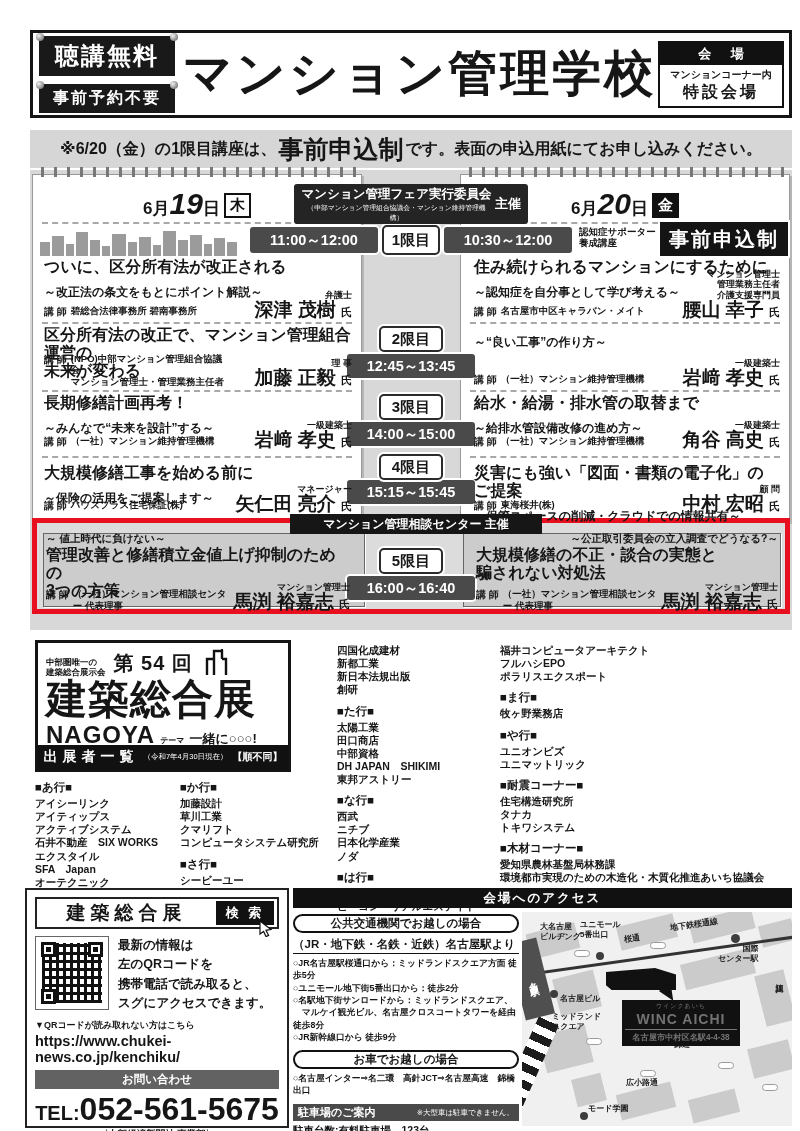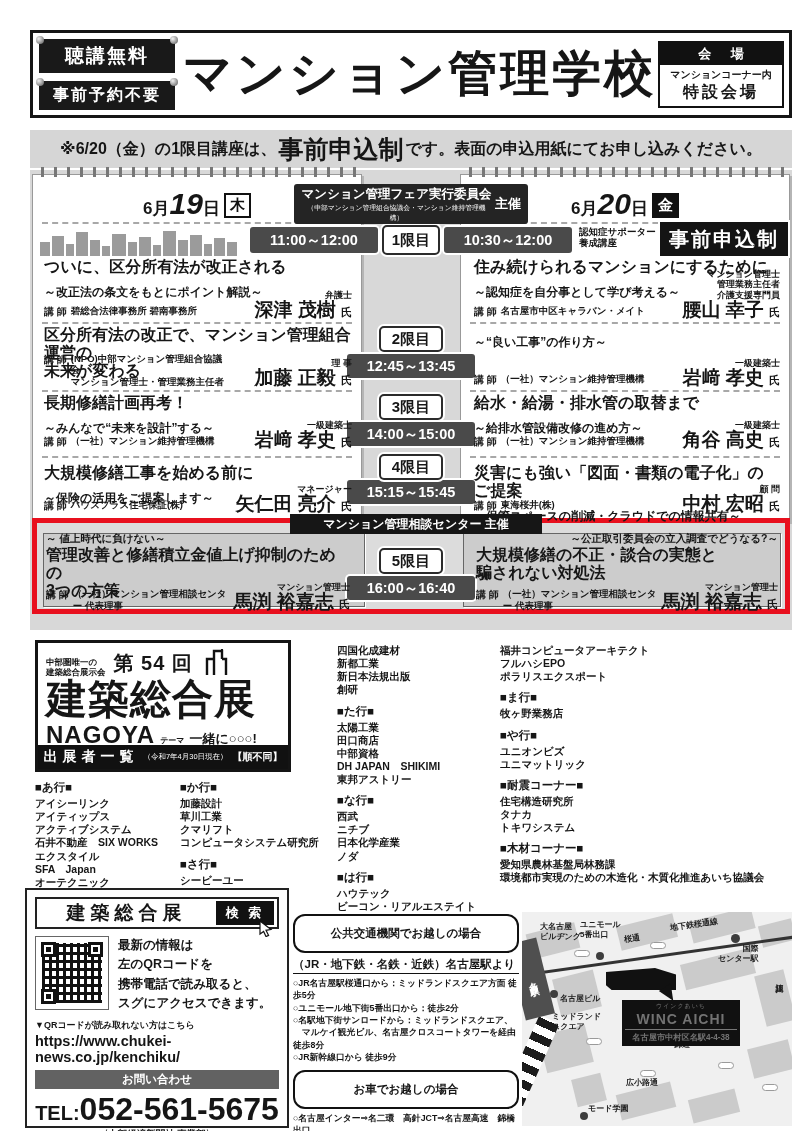--- a/index.html
+++ b/index.html
@@ -5,21 +5,21 @@
   *{box-sizing:border-box;margin:0;padding:0}
   html,body{margin:0;background:#fff}
   body{font-family:"Liberation Sans","DejaVu Sans",sans-serif;color:#161616}
   .page{position:relative;width:800px;height:1131px;background:#fff;overflow:hidden}
   .pre{white-space:pre-line}
 
   
   .hdr{position:absolute;left:30px;top:30px;width:762px;height:88px;border:3px solid #151515;background:#fff;display:flex;align-items:center}
   .badges{width:148px;padding:5px 6px;display:flex;flex-direction:column;gap:8px}
   .badge{position:relative;background:#191919;color:#fff;font-weight:bold;text-align:center;padding:4px 2px;letter-spacing:2px}
-  .badge.b1{font-size:19px}
+  .badge.b1{font-size:24px}
   .badge.b2{font-size:16px}
   .screw{position:absolute;width:8px;height:8px;border-radius:50%;background:radial-gradient(circle at 35% 35%,#f2f2f2,#9a9a9a 55%,#555)}
   .screw.sl{left:-3px;top:-3px}.screw.sr{right:-3px;top:-3px}
   .hdr-title{flex:1;text-align:center;font-size:49px;font-weight:900;letter-spacing:3px;white-space:nowrap}
   .venue{width:126px;margin-right:5px;border:2.5px solid #111;text-align:center;background:#fff}
   .venue-h{background:#111;color:#fff;font-size:13px;font-weight:bold;letter-spacing:8px;padding:2px 0 2px 8px}
   .venue-1{font-size:10px;font-weight:bold;padding-top:3px}
   .venue-2{font-size:16px;font-weight:900;padding-bottom:3px;letter-spacing:3px}
   .pens{position:absolute;left:545px;top:136px;display:flex;gap:22px}
   .pen{width:34px;height:8px;border-radius:2px;background:linear-gradient(90deg,#777 0 5px,#1d1d1d 5px 26px,#888 26px)}
@@ -106,21 +106,21 @@
   .url{font-size:14.5px;font-weight:900;margin:1px 0 5px}
   .inqbar{background:#626262;color:#fff;text-align:center;font-size:11.5px;font-weight:bold;padding:2px 0}
   .telrow{display:flex;align-items:baseline;justify-content:center;margin-top:2px}
   .tel-l{font-size:20px;font-weight:900}
   .tel-n{font-size:32px;font-weight:900;letter-spacing:0px}
   .agency{text-align:center;font-size:9.5px;font-weight:bold}
 
   
   .accbar{position:absolute;left:293px;top:888px;width:499px;height:20px;background:#111;color:#fff;display:flex;align-items:center;justify-content:center;font-size:12.5px;font-weight:bold;letter-spacing:2px}
   .acc{position:absolute;left:293px;top:914px;width:226px}
-  .pill{border:2px solid #111;border-radius:12px;text-align:center;font-size:11.5px;font-weight:900;padding:10px 0;background:#fff;margin-bottom:4px}
+  .pill{border:2px solid #111;border-radius:12px;text-align:center;font-size:11.5px;font-weight:900;padding:0 0;background:#fff;margin-bottom:4px}
   .stline{font-size:11.5px;font-weight:900;border-bottom:1.5px solid #111;padding-bottom:1px;margin-bottom:3px}
   .routes div{font-size:8.8px;font-weight:bold;line-height:1.4}
   .pill2{margin-top:7px}
   .carline{font-size:8.8px;font-weight:bold}
   .pkbar{margin-top:7px;background:#4a4a4a;color:#fff;display:flex;justify-content:space-between;align-items:center;padding:1px 5px;margin-bottom:3px}
   .pkbar .a{font-size:11px;font-weight:900}
   .pkbar .b{font-size:7.5px}
   .pkcap{font-size:10.5px;font-weight:900}
 
   
@@ -486,20 +486,21 @@
     <div class="url">https://www.chukei-news.co.jp/kenchiku/</div>
     <div class="inqbar">お問い合わせ</div>
     <div class="telrow">
       <span class="tel-l">TEL:</span>
       <span class="tel-n">052-561-5675</span>
     </div>
     <div class="agency">〈中部経済新聞社 事業部〉</div>
 
   </div>
 
+  <div class="accbar">会場へのアクセス</div>
   <div class="acc">
     <div class="pill">公共交通機関でお越しの場合</div>
     <div class="stline">（JR・地下鉄・名鉄・近鉄）名古屋駅より</div>
     <div class="routes">
         <div class="rt">○JR名古屋駅桜通口から：ミッドランドスクエア方面 徒歩5分</div>
         <div class="rt">○ユニモール地下街5番出口から：徒歩2分</div>
         <div class="rt">○名駅地下街サンロードから：ミッドランドスクエア、</div>
         <div class="rt">　マルケイ観光ビル、名古屋クロスコートタワーを経由 徒歩8分</div>
         <div class="rt">○JR新幹線口から 徒歩9分</div>
       </div>

